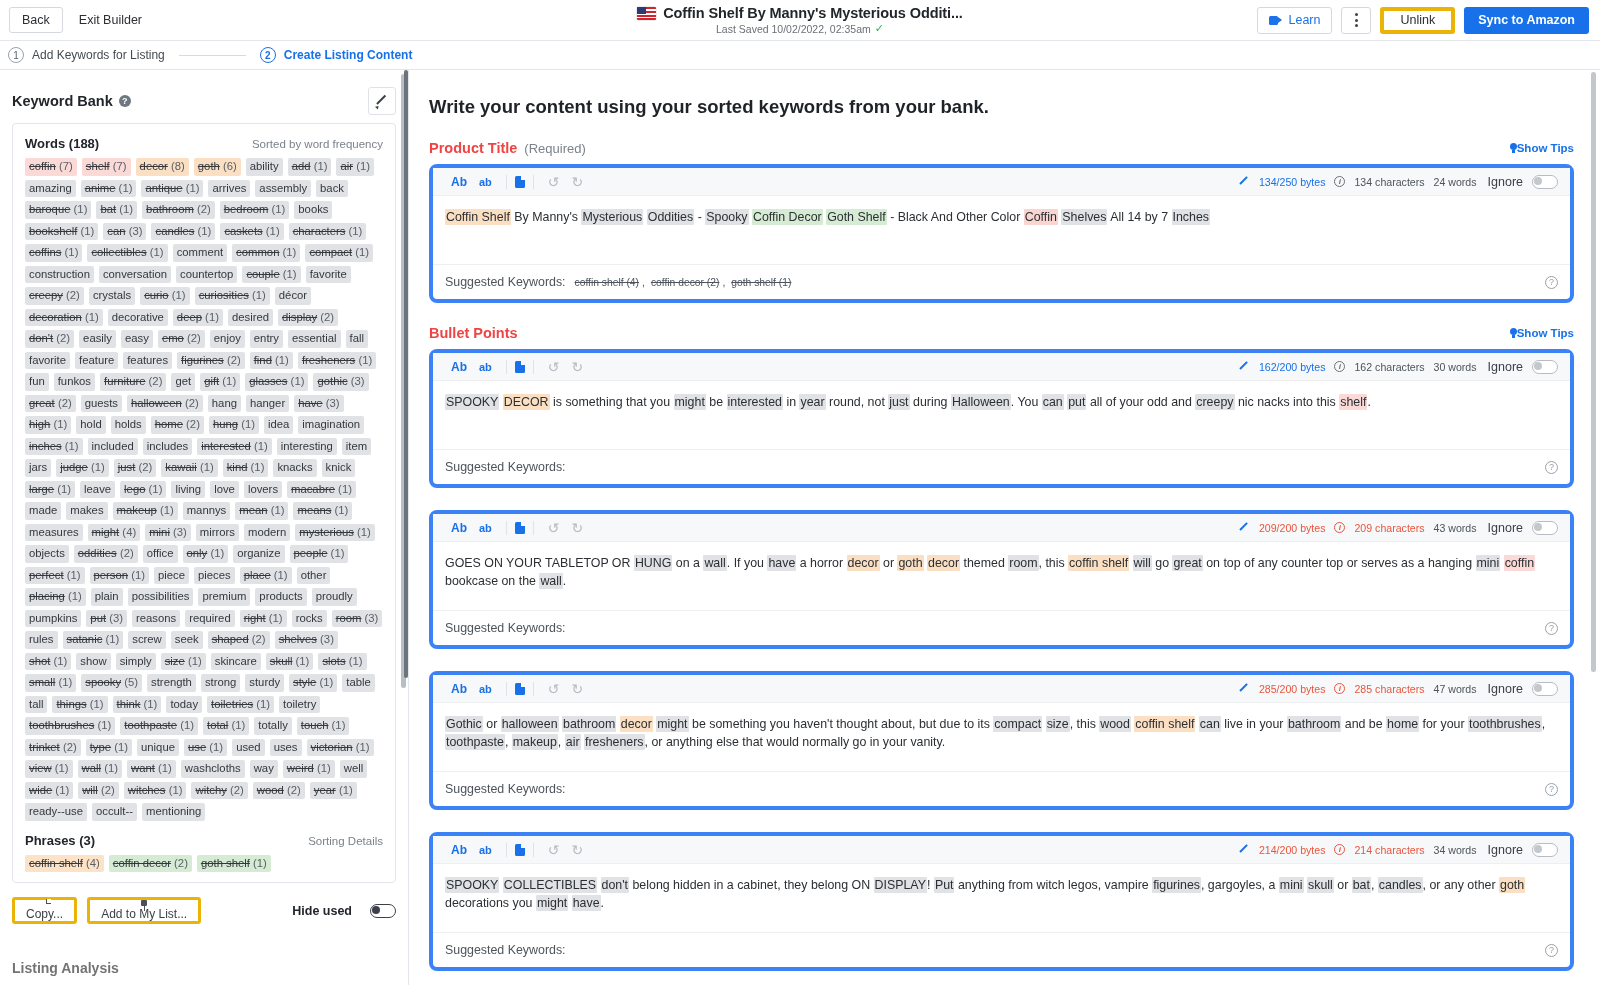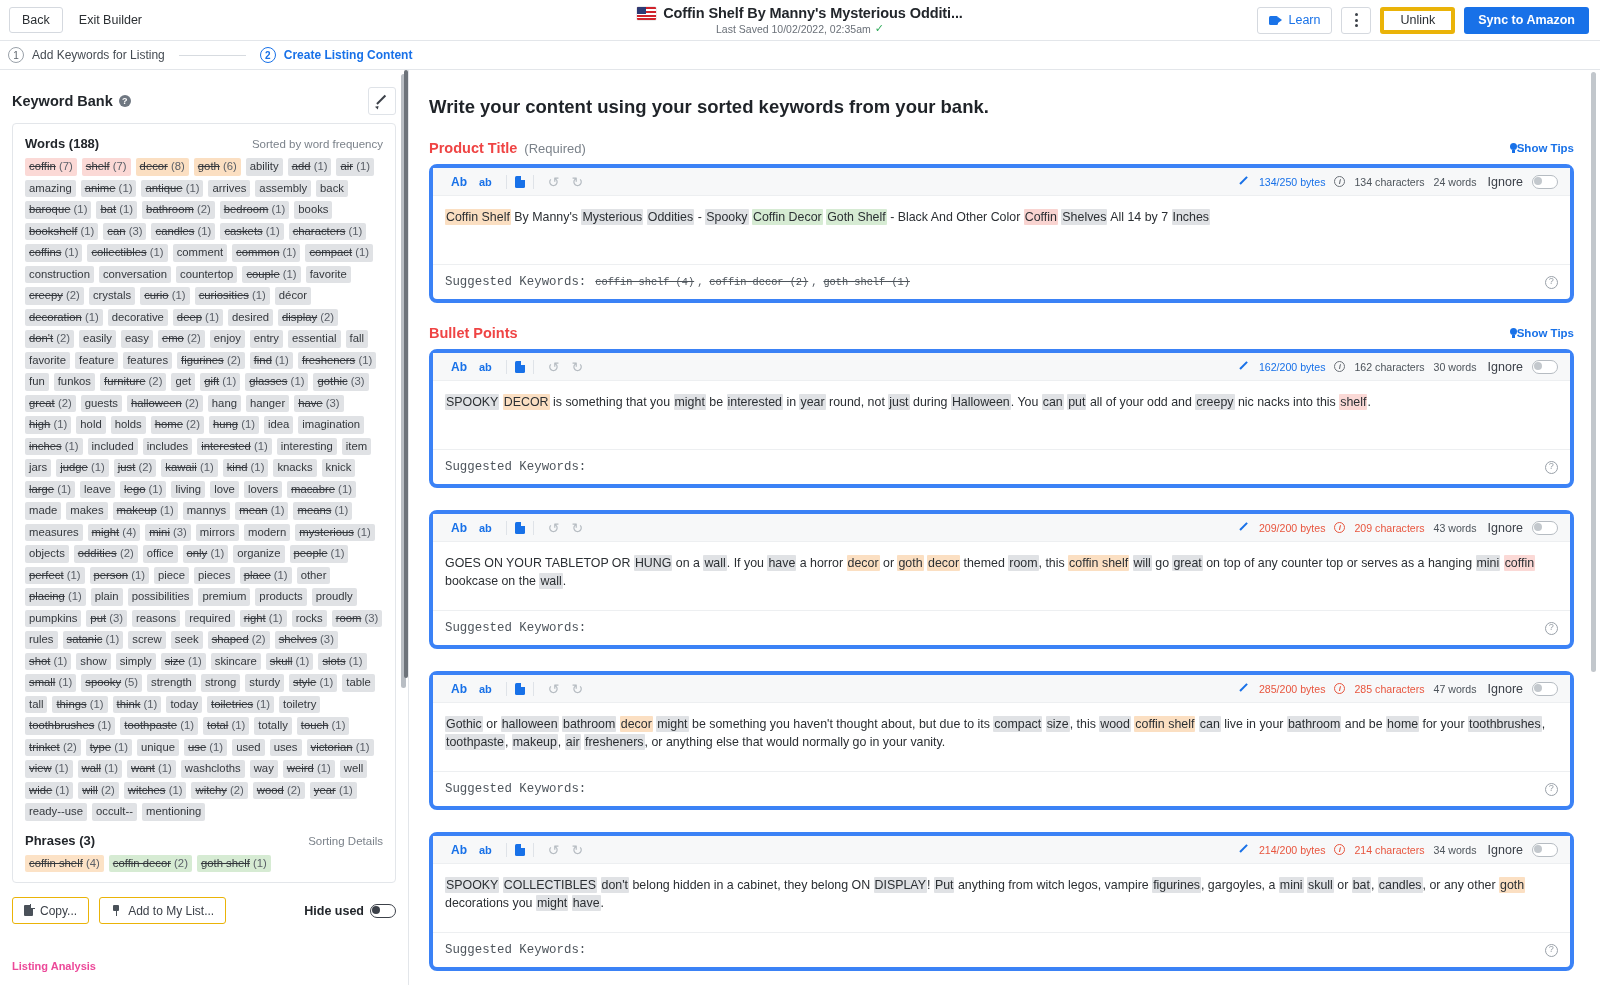--- a/index.html
+++ b/index.html
@@ -157,45 +157,45 @@
   .chip.hl-pink { background: #fbd9d6; }
   .chip.hl-orange { background: #fbdfc2; }
   .chip.hl-orange2 { background: #fce2c6; }
   .chip.hl-green { background: #d6ebd3; }
   .phr-wrap { margin-top: 12px; }
 
   .left-tools {
     display: flex; align-items: center; gap: 10px; margin-top: 14px;
   }
   .sbtn {
-    height: 27px; padding: 0 11px; border: 1px solid #eab308; border-radius: 3px;
+    height: 27px; padding: 0 11px; border: 3px solid #eab308; border-radius: 3px;
     background: #fff; font-size: 12px; color: #3c4149; display:flex;
-    align-items:center; gap: 7px; cursor: pointer;
+    align-items:center; gap: 7px; cursor: pointer; flex-direction: column;
   }
   .doc-ic { width: 9px; height: 11px; background: #4a5159; border-radius: 1px;
     position:relative; display:inline-block; }
   .doc-ic:after{ content:""; position:absolute; right:-2px; top:-1px; width:4px;
     height:4px; background:#fff; border-left:1px solid #4a5159;
     border-bottom:1px solid #4a5159;}
   .pin-ic { width: 10px; height: 11px; position: relative; display:inline-block;}
   .pin-ic:before { content:""; position:absolute; left:2px; top:0; width:6px;
     height:6px; background:#4a5159; border-radius:1px;}
   .pin-ic:after { content:""; position:absolute; left:4.4px; top:5px; width:1.4px;
     height:6px; background:#4a5159;}
-  .hide-used { margin-left: auto; display: flex; align-items: center; gap: 6px; }
+  .hide-used { margin-left: auto; display: flex; align-items: center; gap: 18px; }
   .hu-label { font-size: 12.5px; font-weight: 700; color: #22262b; }
   .toggle {
     width: 26px; height: 14px; border-radius: 8px; border: 1.6px solid #3c4149;
     position: relative; background: #fff; cursor: pointer;
   }
   .toggle i { position:absolute; left: 1.3px; top: 1.3px; width: 8.2px; height: 8.2px;
     border-radius: 50%; background: #3c4149; display:block; }
 
   .listing-analysis {
-    margin-top: 36px; font-size: 11px; font-weight: 700; color: #ec4899;
+    margin-top: 36px; font-size: 14px; font-weight: 700; color: #737373;
   }
 
   
   .left-scroll {
     position: absolute; right: 2px; top: 4px; width: 5px; height: 614px;
     background: #b9bec4; border-radius: 3px;
   }
 
   
   .divider { width: 1px; background: #e3e6ea; }
@@ -259,21 +259,21 @@
   }
   .tog2 i { position:absolute; left:1.3px; top:1.3px; width:8.2px; height:8.2px;
     border-radius:50%; background:#c3c8cd; display:block;}
 
   .ed-body {
     padding: 12px 12px 14px; font-size: 12.4px; line-height: 18px; color: #2b2f33;
     min-height: 68px;
   }
   .ed-foot {
     border-top: 1px solid #edeff1; padding: 10px 12px; display: flex;
-    align-items: center; font-size: 12.4px; color: #4d545b; font-family: Liberation Mono, monospace;
+    align-items: center; font-size: 12.4px; color: #4d545b;
   }
   .sk-label { margin-right: 6px; }
   .sk-chip { font-size: 10.3px; padding: 1px 3px; border-radius: 2px;
      text-decoration: line-through; cursor:pointer;}
   .sk-sep { font-size:10.3px; color:#4d545b; margin-right:3px; }
   .q-mark {
     margin-left: auto; width: 13px; height: 13px; border-radius: 50%;
     border: 1.1px solid #9aa1a9; color: #9aa1a9; font-size: 9px;
     display:flex; align-items:center; justify-content:center; cursor:pointer;
   }

